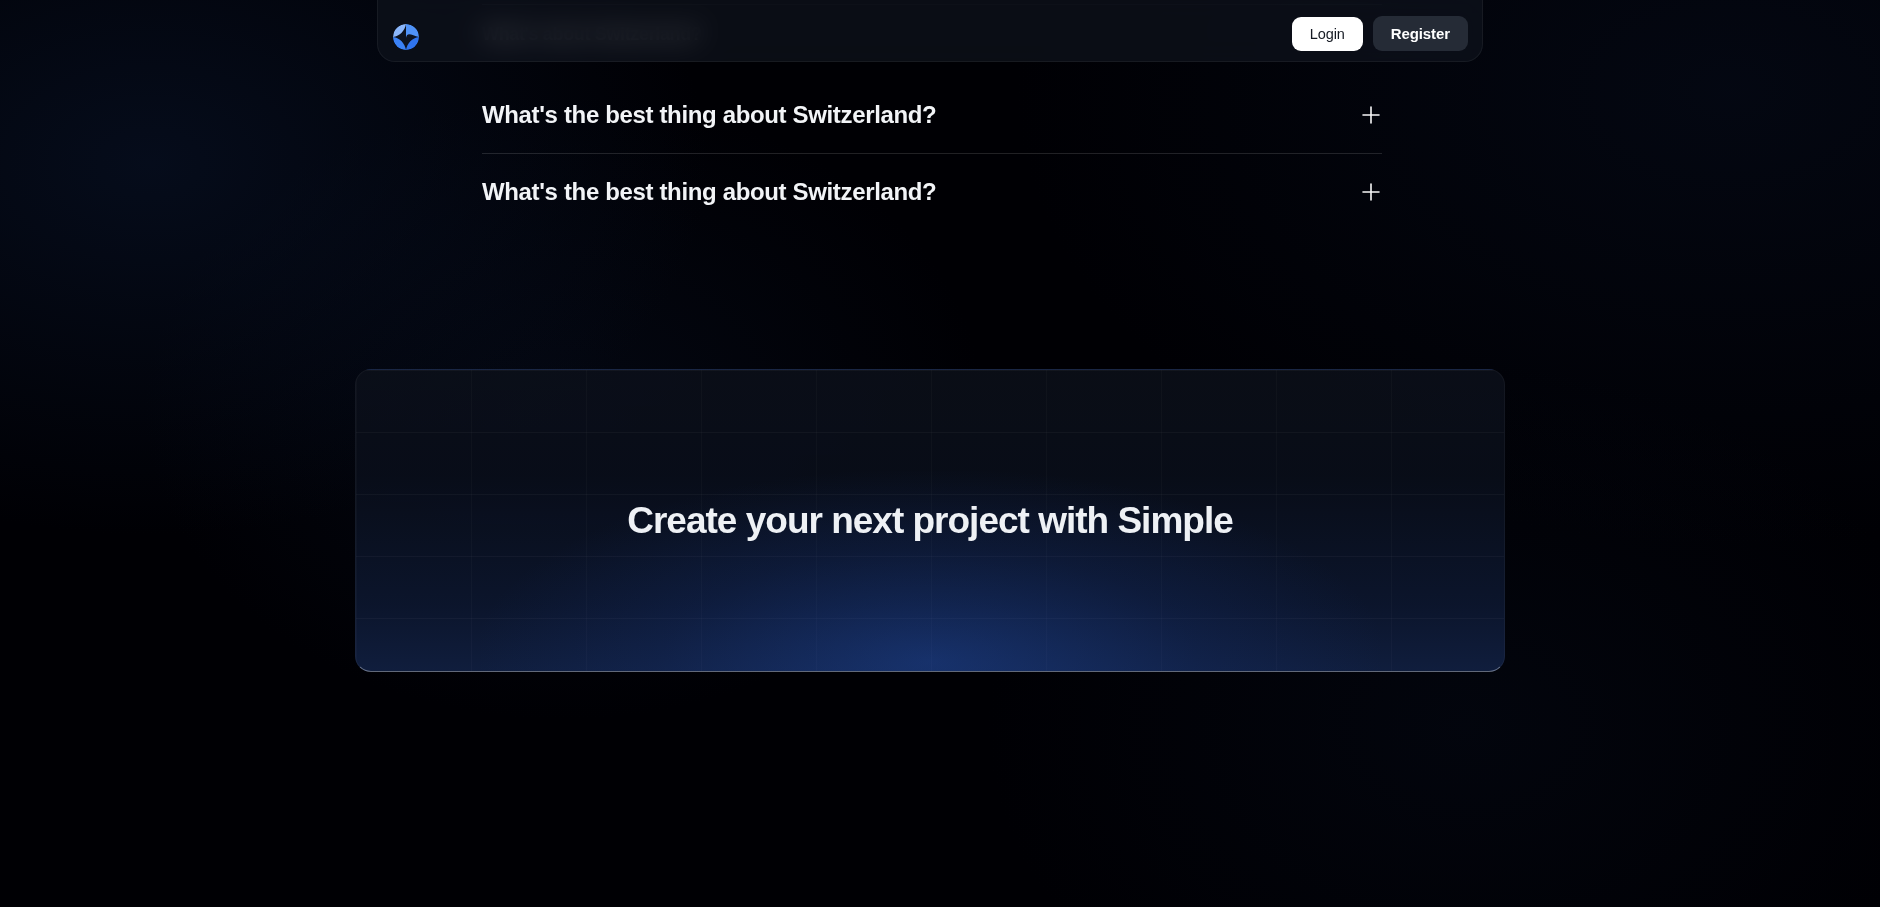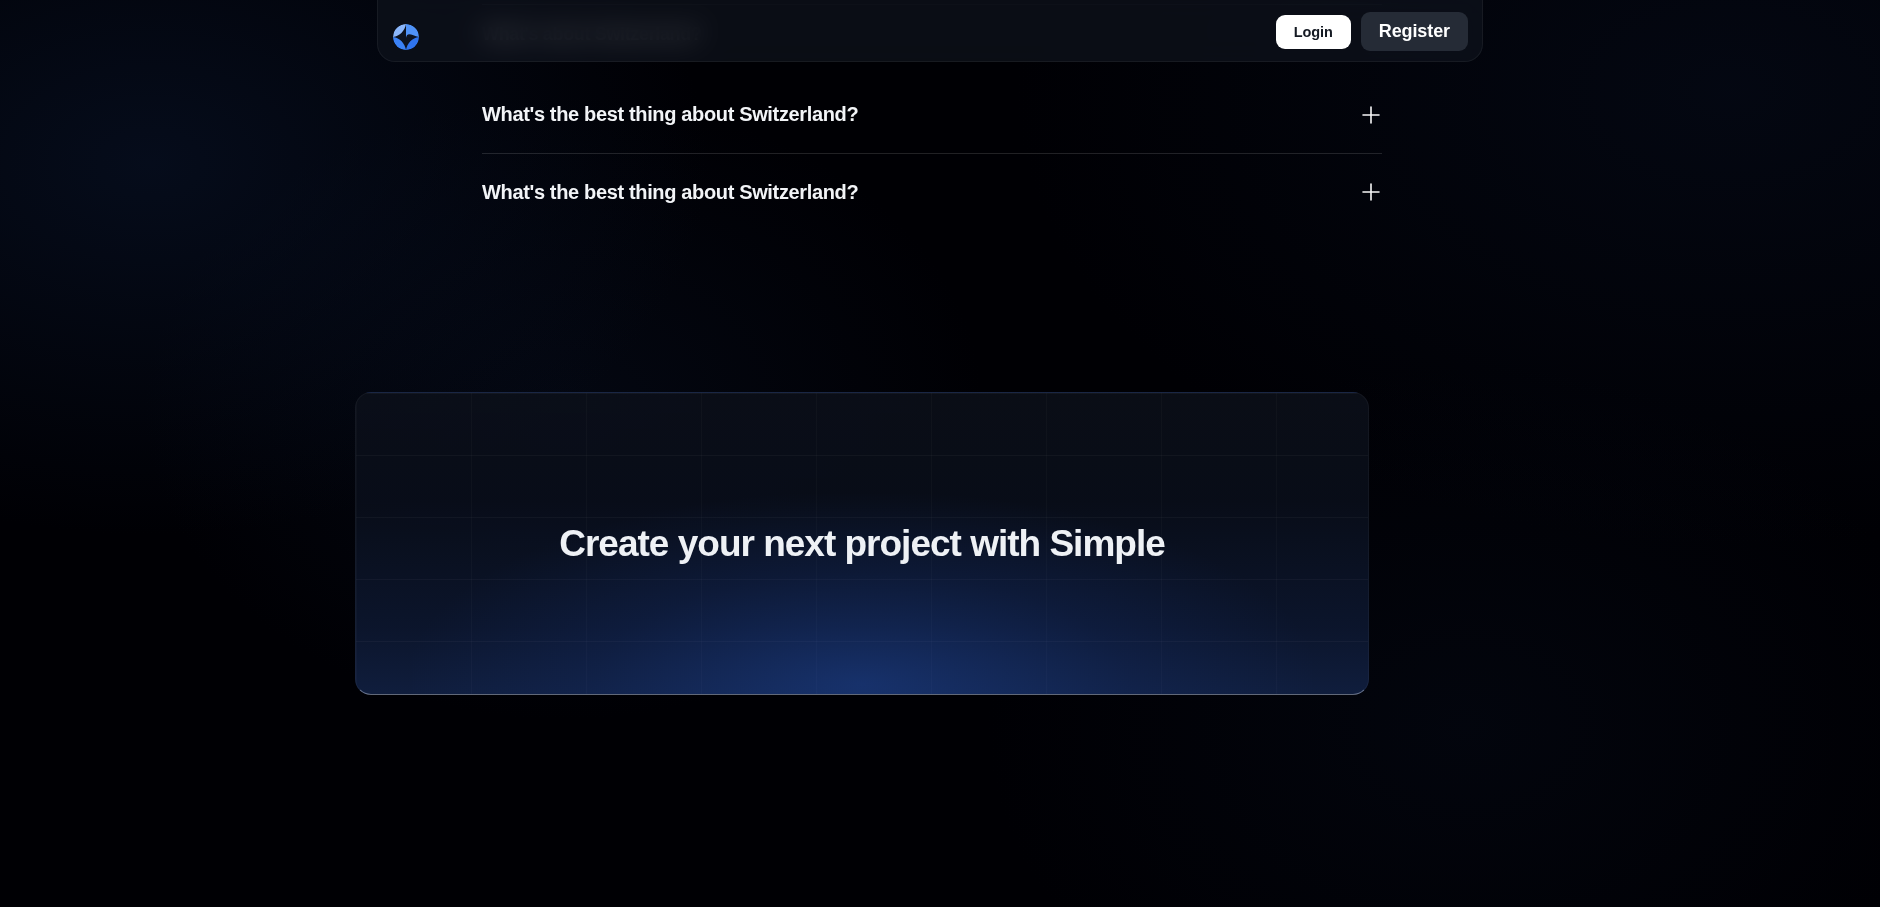--- a/index.html
+++ b/index.html
@@ -51,32 +51,32 @@
   }
   .logo-mark svg { display: block; }
 
   .nav-actions { display: flex; align-items: center; gap: 10px; }
   .btn-login {
     background: #ffffff;
     color: #151a23;
     border: none;
     border-radius: 9px;
     font-size: 14.5px;
-    font-weight: 700;
+    font-weight: 400;
     padding: 9px 18px;
     cursor: pointer;
     font-family: "Liberation Sans", sans-serif;
     letter-spacing: -0.1px;
   }
   .btn-register {
     background: #252b36;
     color: #ffffff;
     border: none;
     border-radius: 9px;
-    font-size: 18px;
+    font-size: 15px;
     font-weight: 600;
     padding: 9px 18px;
     cursor: pointer;
     font-family: "Liberation Sans", sans-serif;
     letter-spacing: -0.1px;
   }
 
   
   .ghost-faq {
     position: absolute;
@@ -109,33 +109,33 @@
   .faq-row {
     position: relative;
     height: 77px;
     display: flex;
     align-items: center;
     justify-content: space-between;
     cursor: pointer;
   }
   .faq-row + .faq-row { border-top: 1px solid rgba(255,255,255,0.13); }
   .faq-q {
-    font-size: 20px;
+    font-size: 24px;
     font-weight: 700;
     color: #f2f4f7;
     letter-spacing: -0.35px;
   }
   .plus-icon { width: 22px; height: 22px; flex: none; opacity: 0.97; }
 
   
   .cta-card {
     position: absolute;
     left: 355px;
-    top: 392px;
-    width: 1014px;
+    top: 369px;
+    width: 1150px;
     height: 303px;
     border-radius: 16px;
     overflow: hidden;
     background:
       linear-gradient(180deg, rgba(12,16,26,0.85) 0%, rgba(9,14,26,0.9) 35%, rgba(12,22,46,0.95) 78%, rgba(16,30,62,0.98) 100%);
     border: 1px solid rgba(255,255,255,0.045);
     border-bottom: 1px solid rgba(170,180,205,0.55);
     z-index: 10;
   }
   .cta-glow {

